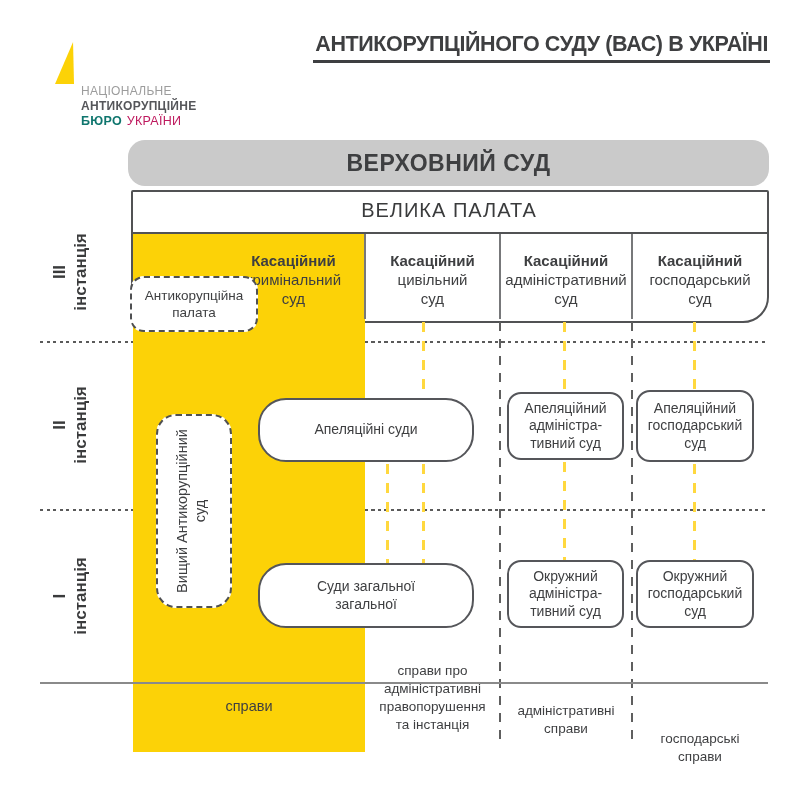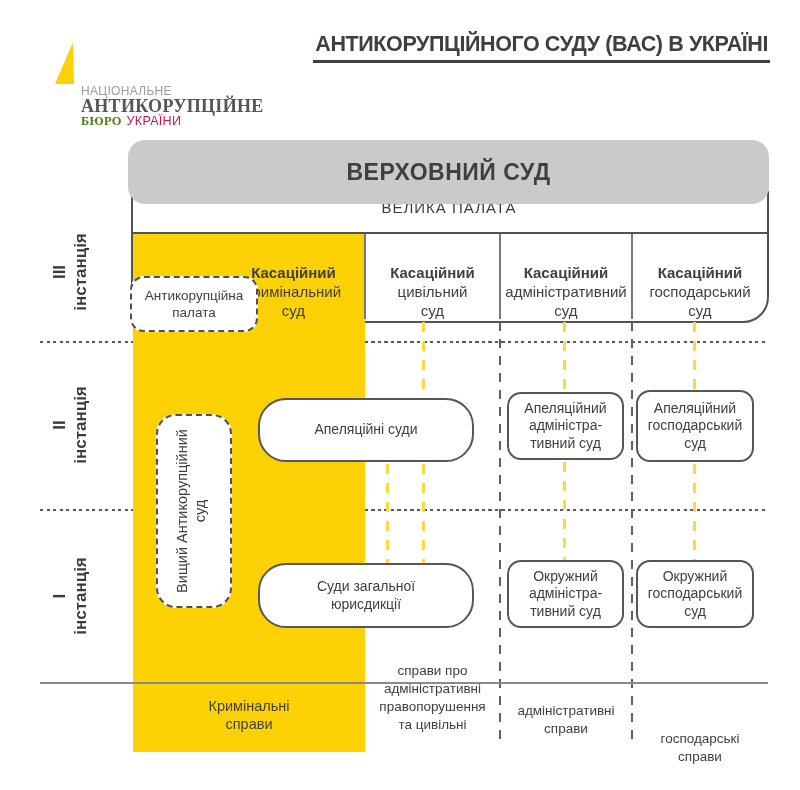--- a/index.html
+++ b/index.html
@@ -4,40 +4,40 @@
 <style>
   html,body{margin:0;padding:0;background:#ffffff;}
   body{width:800px;height:790px;position:relative;overflow:hidden;
        font-family:"Liberation Sans", sans-serif;color:#3E3F41;}
   .abs{position:absolute;}
   
   .logo-mark{left:55px;top:42px;width:19px;height:42px;background:#FCD207;
              clip-path:polygon(95% 0,100% 100%,0 100%);}
   .logo-text{left:81px;top:40px;line-height:14.5px;letter-spacing:.3px;}
   .logo-l1{font-size:12px;color:#9C9C9C;font-weight:500;margin-top:44px;}
-  .logo-l2{font-size:18px;color:#55565A;font-weight:bold;font-family:Liberation Serif, serif;}
-  .logo-l3b{font-size:12.5px;color:#4d7c0f;font-weight:bold;font-family:Liberation Serif, serif;}
+  .logo-l2{font-size:12px;color:#55565A;font-weight:bold;}
+  .logo-l3b{font-size:12.5px;color:#0f766e;font-weight:bold;}
   .logo-l3r{font-size:12.5px;color:#be185d;font-weight:500;}
   .title{right:30px;top:34px;text-align:right;line-height:1;}
   .title-line{display:inline-block;font-size:21.5px;font-weight:bold;color:#3E3F41;
               letter-spacing:-0.4px;padding:0 2px 4px 2px;border-bottom:3px solid #3E3F41;
               margin-bottom:5px;white-space:nowrap;}
   
   .yellow-col{left:133px;top:233px;width:232px;height:519px;background:#FCD207;z-index:2;}
   .group-box{left:131px;top:190px;width:634px;height:129px;border:2px solid #515254;
              border-radius:2px 2px 26px 2px;z-index:1;}
-  .supreme{left:128px;top:140px;width:641px;height:64px;background:#CACACA;border-radius:17px;
+  .supreme{left:128px;top:140px;width:641px;height:46px;background:#CACACA;border-radius:17px;
            display:flex;align-items:center;justify-content:center;z-index:4;
            font-size:23px;font-weight:bold;letter-spacing:.5px;}
-  .grand-chamber{left:131px;top:199px;width:636px;text-align:center;font-size:15px;
+  .grand-chamber{left:131px;top:199px;width:636px;text-align:center;font-size:20px;
                  letter-spacing:1px;color:#3A3B3C;z-index:3;}
   .hdiv{left:131px;top:232px;width:636px;height:2px;background:#515254;z-index:3;}
   .vdiv{top:234px;width:1.5px;height:85px;background:#77787A;z-index:3;}
   
-  .cass{top:251px;z-index:3;text-align:center;font-size:15px;line-height:19px;margin-top:12px;}
+  .cass{top:251px;z-index:3;text-align:center;font-size:15px;line-height:19px;}
   .cass b{display:block;}
   .box{background:#ffffff;border:2px solid #55565A;border-radius:28px;z-index:3;
        display:flex;flex-direction:column;align-items:center;justify-content:center;
        text-align:center;font-size:14px;line-height:17.5px;}
   .dashed-box{background:#ffffff;border:2.5px dashed #4F5052;border-radius:14px;
        display:flex;flex-direction:column;align-items:center;justify-content:center;
        text-align:center;font-size:13.5px;line-height:17px;z-index:5;}
   .rot-label{width:160px;height:44px;transform:rotate(-90deg);z-index:2;
              display:flex;flex-direction:column;align-items:center;justify-content:center;
              font-size:17px;font-weight:bold;line-height:21px;color:#3A3B3C;}
@@ -142,42 +142,41 @@
   <div>тивний суд</div>
 </div>
 <div class="abs box" style="left:636px;top:390px;width:114px;height:68px;border-radius:14px;">
   <div>Апеляційний</div>
   <div>господарський</div>
   <div>суд</div>
 </div>
 
 <div class="abs box" style="left:258px;top:563px;width:212px;height:61px;">
   <div>Суди загальної</div>
-  <div>юрисдикції</div>
+  <div>загальної</div>
 </div>
 <div class="abs box" style="left:507px;top:560px;width:113px;height:64px;border-radius:14px;">
   <div>Окружний</div>
   <div>адміністра-</div>
   <div>тивний суд</div>
 </div>
 <div class="abs box" style="left:636px;top:560px;width:114px;height:64px;border-radius:14px;">
   <div>Окружний</div>
   <div>господарський</div>
   <div>суд</div>
 </div>
 
 <div class="abs case-label" style="left:133px;width:232px;top:697px;font-size:14.5px;">
-  <div>Кримінальні</div>
   <div>справи</div>
 </div>
 <div class="abs case-label" style="left:366px;width:133px;top:662px;">
   <div>справи про</div>
   <div>адміністративні</div>
   <div>правопорушення</div>
-  <div>та цивільні</div>
+  <div>та інстанція</div>
 </div>
 <div class="abs case-label" style="left:500px;width:132px;top:702px;">
   <div>адміністративні</div>
   <div>справи</div>
 </div>
 <div class="abs case-label" style="left:633px;width:134px;top:730px;">
   <div>господарські</div>
   <div>справи</div>
 </div>
 

